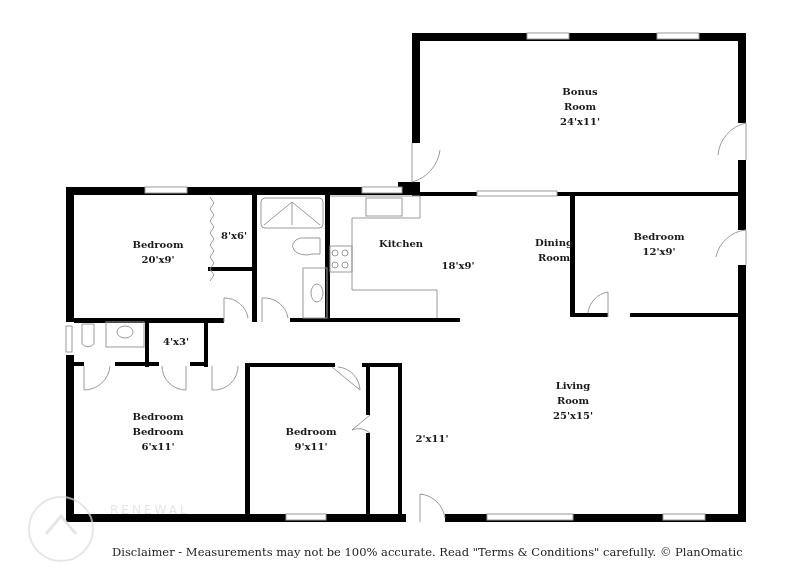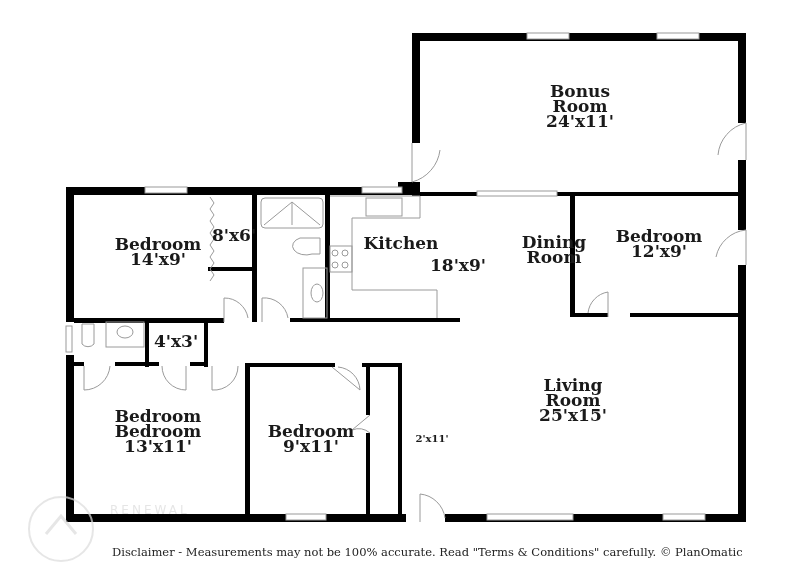--- a/index.html
+++ b/index.html
@@ -1,18 +1,18 @@
 <!DOCTYPE html>
 <html><head>
 <meta charset="utf-8">
 <style>
   html, body { margin:0; padding:0; background:#ffffff; }
   body { width:809px; height:588px; position:relative; overflow:hidden; font-family:"DejaVu Serif", serif; }
   #plan { position:absolute; left:0; top:0; }
-  .lbl { position:absolute; text-align:center; font-family:"DejaVu Serif", serif; font-weight:bold; color:#1a1a1a; line-height:15px; font-size:17px; transform:translateX(-50%); white-space:nowrap; }
+  .lbl { position:absolute; text-align:center; font-family:"DejaVu Serif", serif; font-weight:bold; color:#1a1a1a; line-height:15px; font-size:10px; transform:translateX(-50%); white-space:nowrap; }
   .lbl.small { font-size:10px; line-height:12px; }
   .disclaimer { position:absolute; left:112px; top:545px; font-family:"DejaVu Serif", serif; font-size:11.5px; color:#222; white-space:nowrap; }
   .watermark { position:absolute; left:110px; top:500px; font-family:"DejaVu Sans", sans-serif; color:rgba(220,220,220,0.75); letter-spacing:4px; }
   .wm1 { font-size:28px; font-weight:bold; line-height:30px; }
   .wm2 { font-size:12px; line-height:20px; letter-spacing:3px;text-align:center; }
 </style>
 </head>
 <body>
 
 <svg id="plan" width="809" height="588" viewBox="0 0 809 588" xmlns="http://www.w3.org/2000/svg">
@@ -107,21 +107,21 @@
   </g>
 </svg>
 
 <div class="lbl" style="left:580px;top:84px;">
   <div>Bonus</div>
   <div>Room</div>
   <div>24'x11'</div>
 </div>
 <div class="lbl" style="left:158px;top:237px;">
   <div>Bedroom</div>
-  <div>14'x9'</div>
+  <div>20'x9'</div>
 </div>
 <div class="lbl" style="left:234px;top:228px;">
   <div>8'x6'</div>
 </div>
 <div class="lbl" style="left:401px;top:236px;">
   <div>Kitchen</div>
 </div>
 <div class="lbl" style="left:458px;top:258px;">
   <div>18'x9'</div>
 </div>
@@ -132,21 +132,21 @@
 <div class="lbl" style="left:659px;top:229px;">
   <div>Bedroom</div>
   <div>12'x9'</div>
 </div>
 <div class="lbl" style="left:176px;top:334px;">
   <div>4'x3'</div>
 </div>
 <div class="lbl" style="left:158px;top:409px;">
   <div>Bedroom</div>
   <div>Bedroom</div>
-  <div>13'x11'</div>
+  <div>6'x11'</div>
 </div>
 <div class="lbl" style="left:311px;top:424px;">
   <div>Bedroom</div>
   <div>9'x11'</div>
 </div>
 <div class="lbl small" style="left:384px;top:433px;margin-left:48px;">
   <div>2'x11'</div>
 </div>
 <div class="lbl" style="left:573px;top:378px;">
   <div>Living</div>

